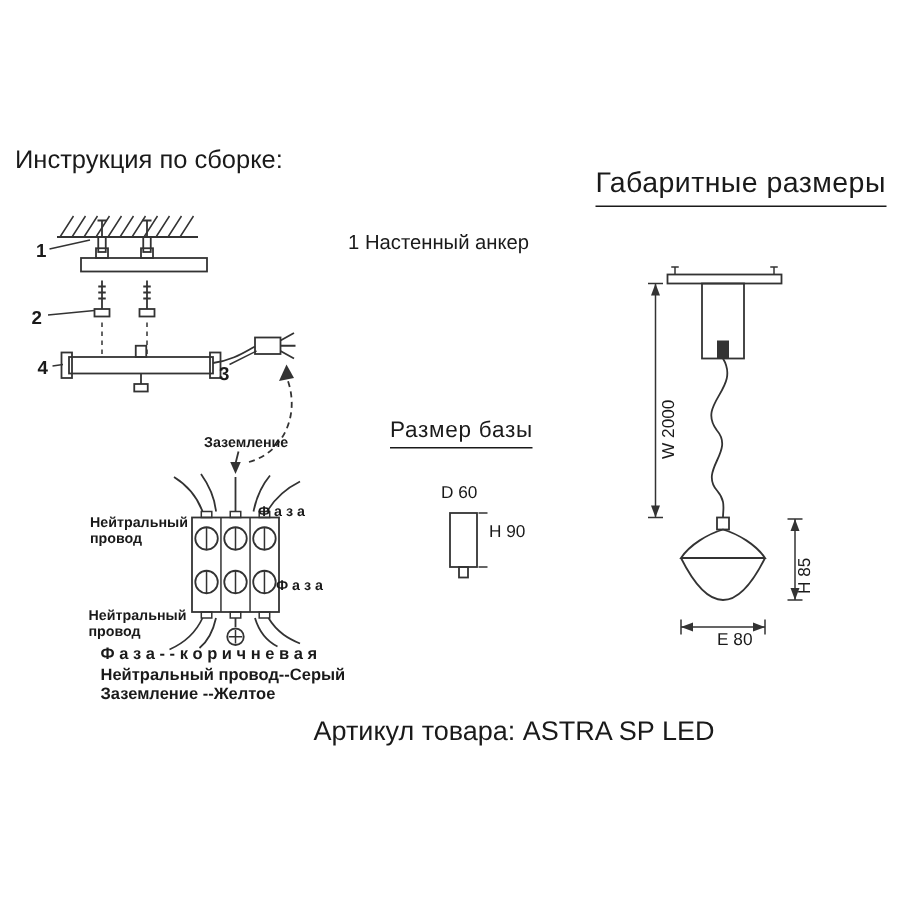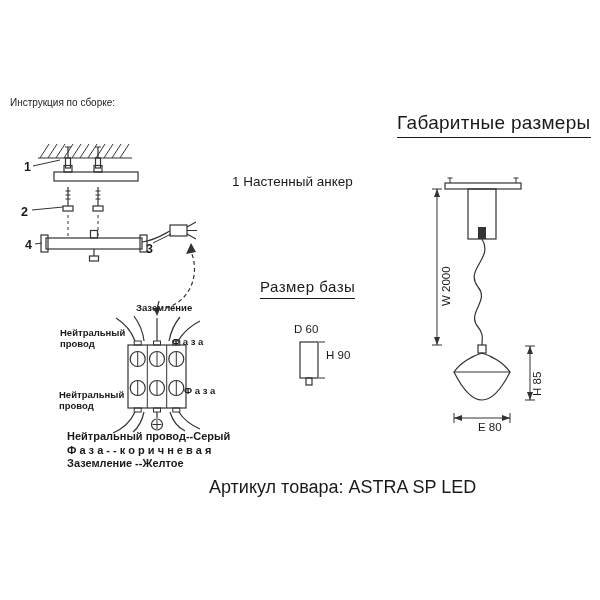--- a/index.html
+++ b/index.html
@@ -6,41 +6,41 @@
   html,body { width:600px; height:600px; }
   body {
     position:relative;
     background:#ffffff;
     font-family:"Liberation Sans", sans-serif;
     color:#1a1a1a;
     overflow:hidden;
   }
   .abs { position:absolute; }
   .underlined { border-bottom:1.5px solid #1a1a1a; padding-bottom:3px; }
-  .preline { white-space:pre-line; }
+  .preline { white-space:pre-line;margin-top:16px; }
   .bold { font-weight:bold; }
   .small-wire-label { font-size:9.5px; font-weight:bold; line-height:11px; }
   .callout { font-size:12.5px; font-weight:bold; }
   .dim-label { font-size:11.5px; }
   .rot-ccw { transform:rotate(-90deg); transform-origin:0 0; white-space:nowrap; }
   svg { display:block; }
   .ink { stroke:#333; fill:none; stroke-width:1.2; }
   .ink-thin { stroke:#333; fill:none; stroke-width:1; }
   .ink-fill { fill:#333; stroke:none; }
   .dashed { stroke-dasharray:3 3; }
   .dashed-l { stroke-dasharray:4 3; }
 </style>
 </head>
 <body>
 
-<div class="abs" style="left:10px; top:97px; font-size:10px;text-align:center;">Инструкция по сборке:</div>
+<div class="abs" style="left:10px; top:97px; font-size:17px;text-align:center;">Инструкция по сборке:</div>
 
 <div class="abs underlined" style="left:397px; top:112px; font-size:19px; letter-spacing:.3px;">Габаритные размеры</div>
 
-<div class="abs" style="left:232px; top:152px; font-size:13.5px; line-height:20px;margin-top:20px;">
+<div class="abs" style="left:232px; top:152px; font-size:13.5px; line-height:20px;">
   <div>1 Настенный анкер</div>
 </div>
 
 <div class="abs underlined" style="left:260px; top:278px; font-size:15px; letter-spacing:.5px;">Размер базы</div>
 
 <svg class="abs" style="left:20px; top:140px;" width="200" height="172" viewBox="0 0 200 172">
 
   <path class="ink-thin" d="M20,18 L29,4 M28,18 L37,4 M36,18 L45,4 M44,18 L53,4 M52,18 L61,4 M60,18 L69,4 M68,18 L77,4 M76,18 L85,4 M84,18 L93,4 M92,18 L101,4 M100,18 L109,4"></path>
   <path class="ink" d="M18,18 H112"></path>
 
@@ -139,31 +139,31 @@
     <path class="ink" d="M115,112 C118,122 124,128 130,131"></path>
     <path class="ink" d="M124,112 C130,122 138,126 145,129"></path>
   </g>
 
   <g>
     <circle class="ink" cx="102" cy="124.5" r="5.5"></circle>
     <path class="ink-thin" d="M97.5,124.5 H106.5 M102,120 V129"></path>
   </g>
 </svg>
 
-<div class="abs small-wire-label" style="left:136px; top:302px;text-align:center;">Заземление</div>
+<div class="abs small-wire-label" style="left:136px; top:290px;text-align:center;">Заземление</div>
 <div class="abs small-wire-label preline" style="left:60px; top:327px;">Нейтральный
 провод</div>
 <div class="abs small-wire-label" style="left:172px; top:336px;">Ф а з а</div>
 <div class="abs small-wire-label preline" style="left:59px; top:389px;">Нейтральный
 провод</div>
 <div class="abs small-wire-label" style="left:184px; top:385px;">Ф а з а</div>
 
 <div class="abs bold" style="left:67px; top:430px; font-size:11px; line-height:13.5px;">
+  <div>Ф а з а - - к о р и ч н е в а я</div>
   <div>Нейтральный провод--Серый</div>
-  <div>Ф а з а - - к о р и ч н е в а я</div>
   <div>Заземление --Желтое</div>
 </div>
 
 <div class="abs" style="left:209px; top:477px; font-size:18px;">Артикул товара: ASTRA SP LED</div>
 
 <svg class="abs" style="left:290px; top:336px;" width="52" height="58" viewBox="0 0 52 58">
   <rect class="ink" x="10" y="6" width="18" height="36"></rect>
   <rect class="ink" x="16" y="42" width="6" height="7"></rect>
   <path class="ink-thin" d="M29,6 H35 M29,42 H35"></path>
 </svg>

